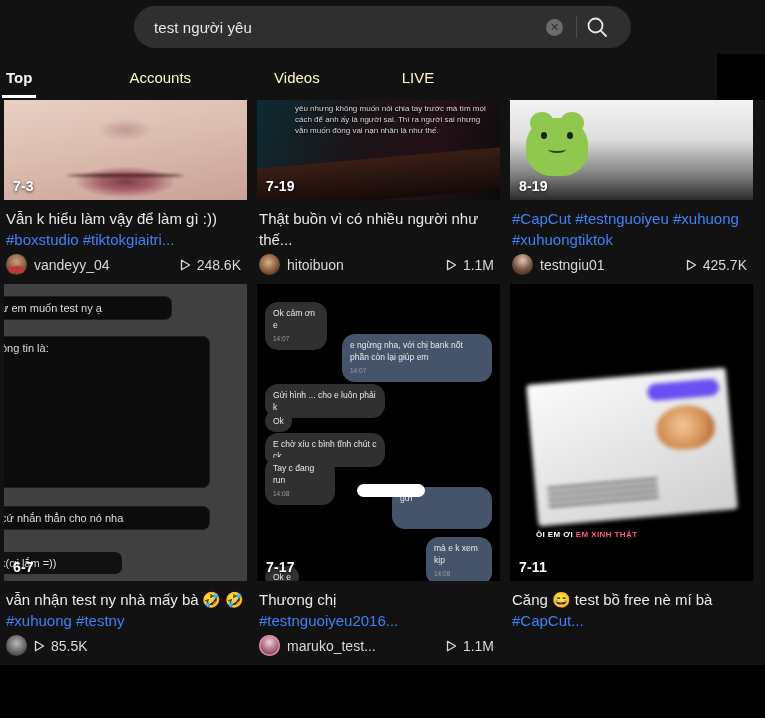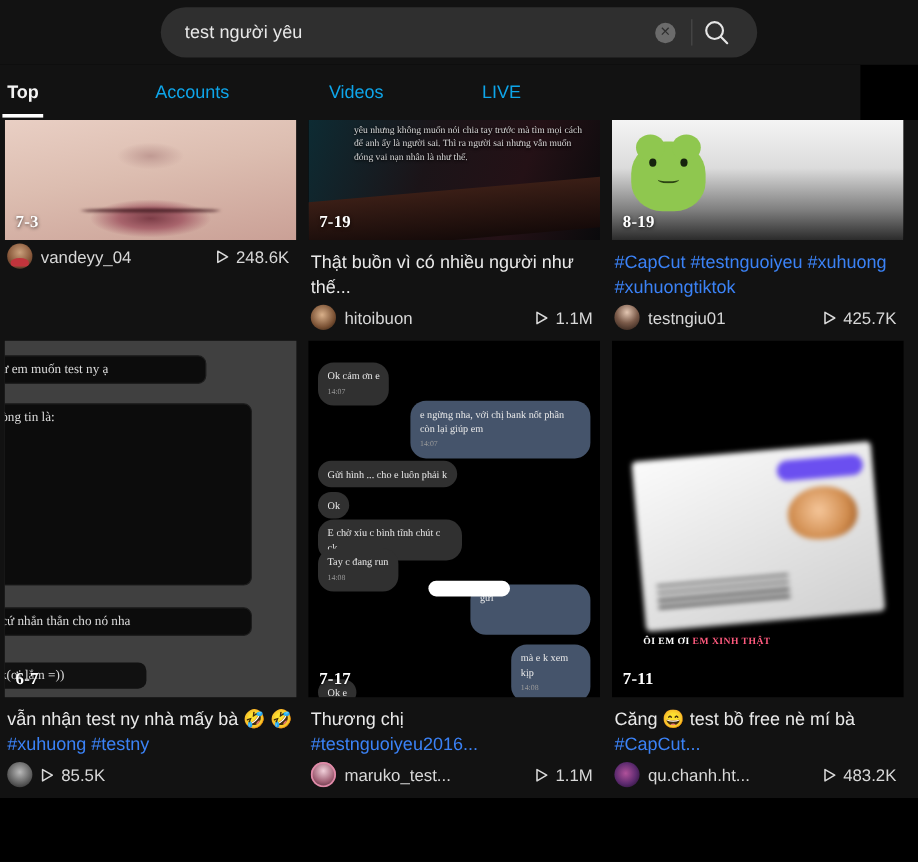--- a/index.html
+++ b/index.html
@@ -47,21 +47,21 @@
     cursor:pointer;
   }
   
   .tabs{
     height:46px; width:717px;
     background:#121212;
     display:flex; align-items:center;
     position:relative;
   }
   .tab{
-    color:#0ea5e9;
+    color:#fef9c3;
     font-size:15px;
     position:relative;
     cursor:pointer;
     white-space:nowrap;
   }
   .tab.active{ color:#f4f4f4; font-weight:bold; }
   .tab.active::after{
     content:""; position:absolute;
     left:-4px; right:-4px; bottom:-12px;
     height:3px; background:#ffffff;
@@ -77,21 +77,20 @@
     display:flex; flex-wrap:wrap;
     padding:0 4px;
     column-gap:10px;
   }
   .card{ width:243px; }
   .thumb{
     width:243px;
     background:#000;
     position:relative;
     overflow:hidden;
-    font-family:Liberation Serif, serif;
   }
   .row1 .thumb{ height:100px; }
   .row2 .thumb{ height:297px; }
   .date{
     position:absolute; left:9px; bottom:6px;
     color:#fff; font-size:14px; font-weight:bold;
     letter-spacing:.2px;
     text-shadow:0 1px 3px rgba(0,0,0,.75);
     z-index:5;
   }
@@ -247,20 +246,21 @@
   <div class="tab t3">LIVE</div>
 </div>
 
 <div class="grid">
 
   <div class="card row1">
     <div class="thumb">
       <div class="art lips"></div>
       <div class="date">7-3</div>
     </div>
+    <div class="caption"><span>Vẫn k hiểu làm vậy để làm gì :)) </span><span class="tag">#boxstudio #tiktokgiaitri...</span></div>
     <div class="meta">
       <div class="avatar av-a"></div>
       <div class="uname">vandeyy_04</div>
       <div class="plays">
         <span class="play-tri">
           <svg width="11" height="12" viewBox="0 0 11 12" fill="none" stroke="#d8d8d8" stroke-width="1.3" stroke-linejoin="round">
             <path d="M1.5 1.3 L9.6 6 L1.5 10.7 Z"></path>
           </svg>
         </span>
         <span>248.6K</span>
@@ -391,27 +391,15 @@
     <div class="thumb" style="background:#000;">
       <div class="cardimg">
         <span class="pill"></span>
           <span class="pet"></span>
           <span class="lines"></span>
       </div>
       <div class="sub6"><span class="w">ÔI EM ƠI </span><span class="p">EM XINH THẬT</span></div>
       <div class="date">7-11</div>
     </div>
     <div class="caption"><span>Căng 😄 test bồ free nè mí bà </span><span class="tag">#CapCut...</span></div>
-    <div class="meta">
-      <div class="avatar av-f"></div>
-      <div class="uname">qu.chanh.ht...</div>
-      <div class="plays">
-        <span class="play-tri">
-          <svg width="11" height="12" viewBox="0 0 11 12" fill="none" stroke="#d8d8d8" stroke-width="1.3" stroke-linejoin="round">
-            <path d="M1.5 1.3 L9.6 6 L1.5 10.7 Z"></path>
-          </svg>
-        </span>
-        <span>483.2K</span>
-      </div>
-    </div>
   </div>
 
 </div>
 
 </body></html>

